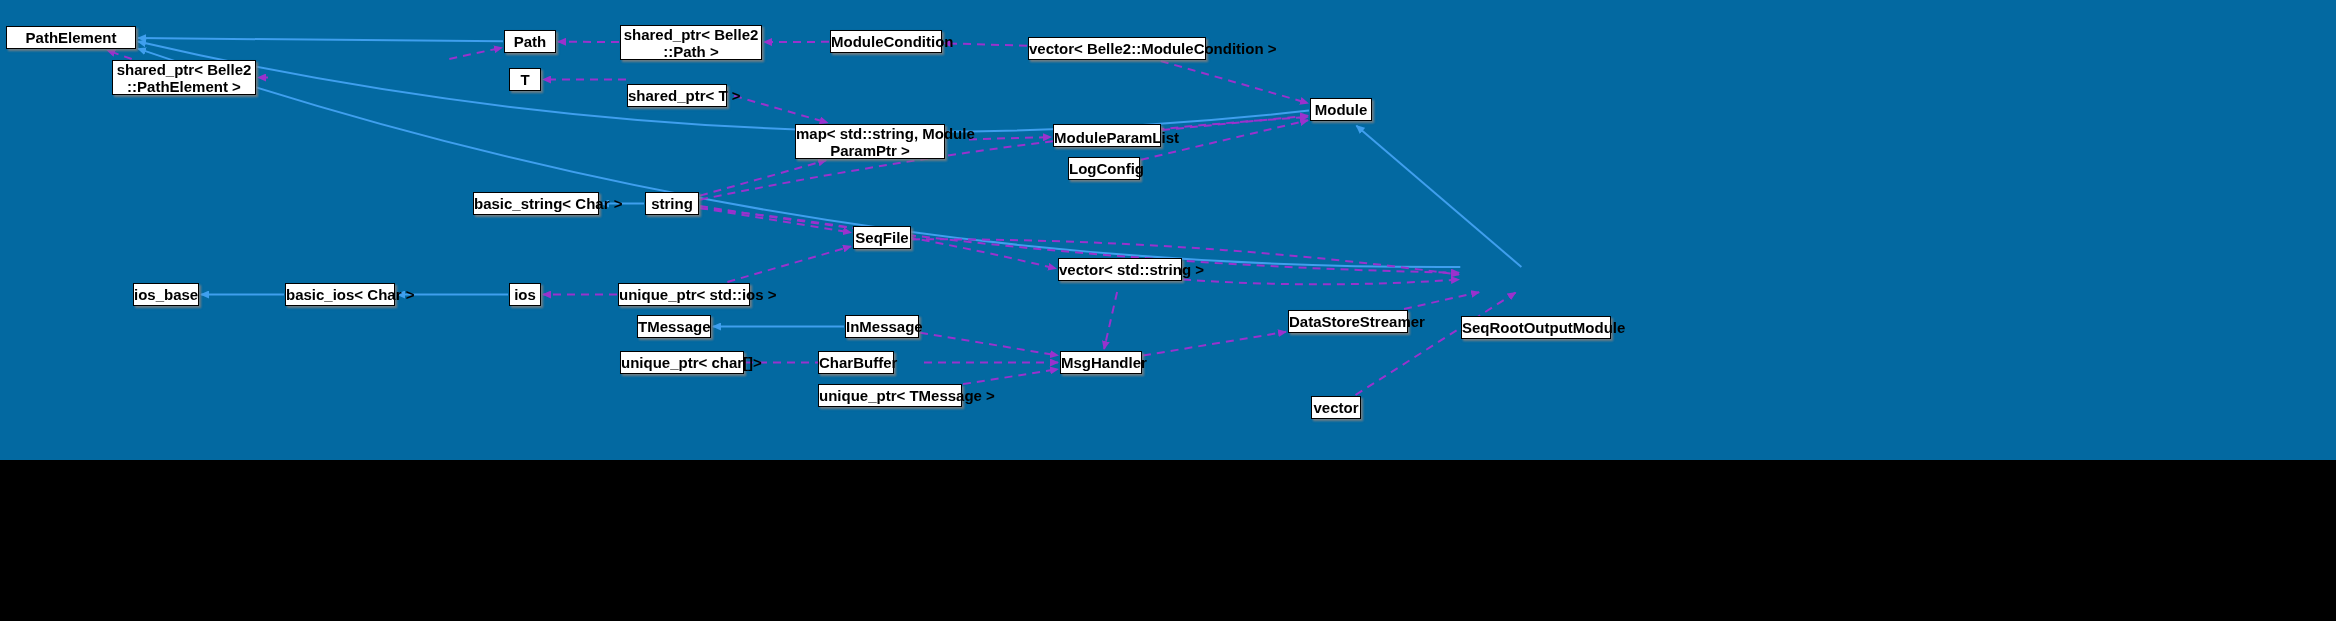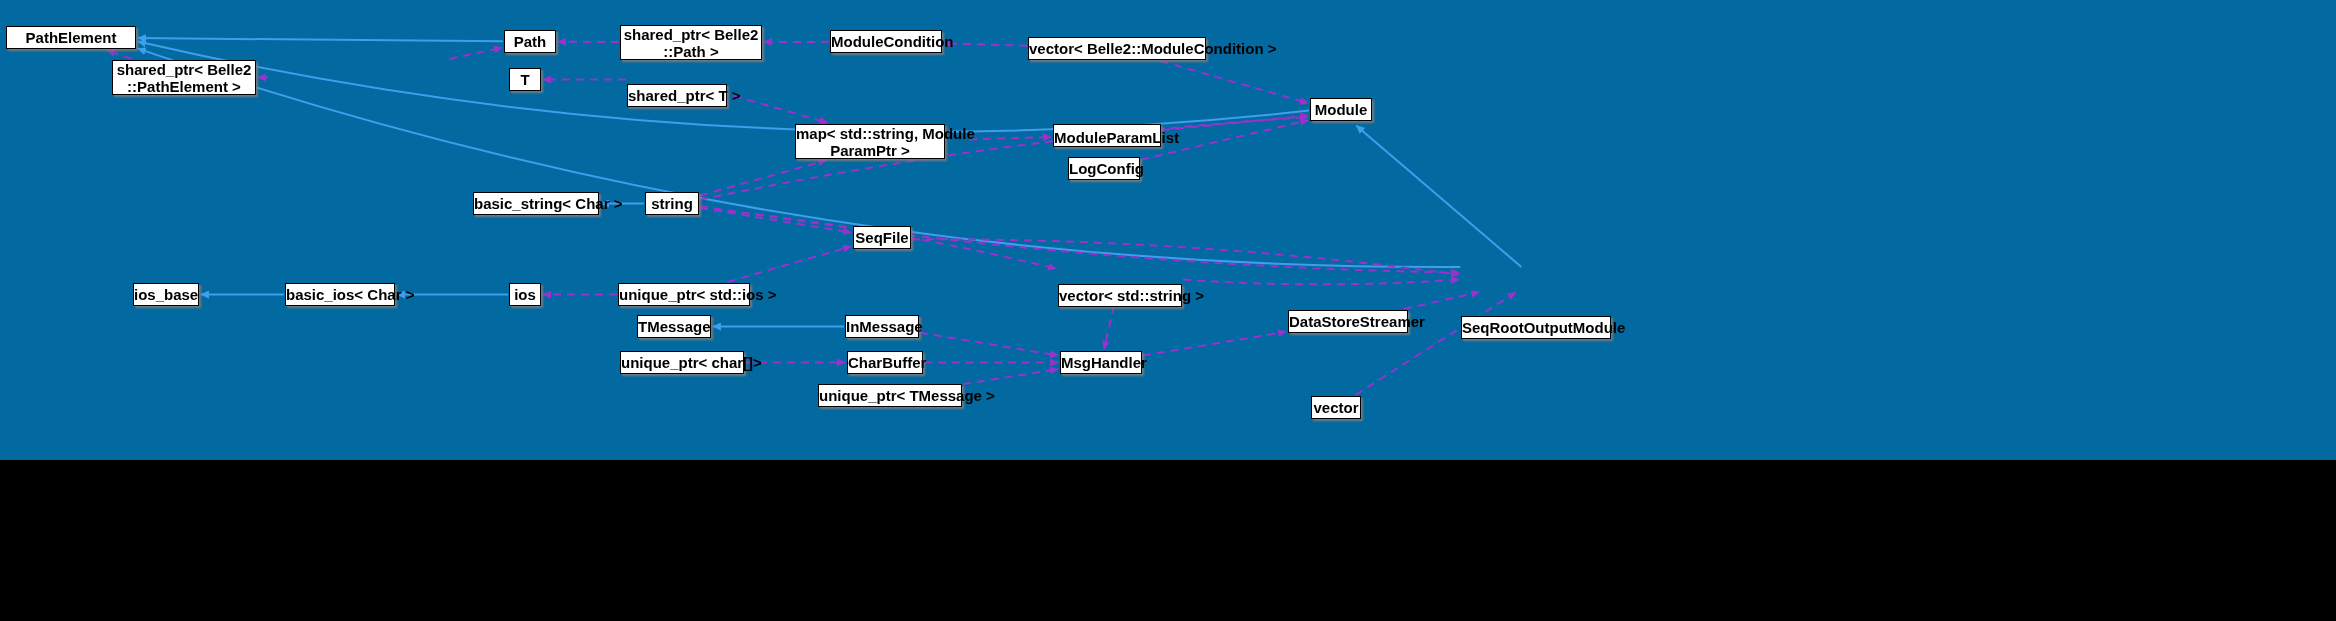--- a/index.html
+++ b/index.html
@@ -113,22 +113,22 @@
     <div class="node" style="left: 1053px; top: 124px; width: 108px; height: 23px; align-items: flex-end;"><span>ModuleParamList</span></div>
     <div class="node" style="left: 1068px; top: 157px; width: 72px; height: 23px;"><span>LogConfig</span></div>
     <div class="node" style="left: 473px; top: 192px; width: 126px; height: 23px;"><span>basic_string&lt; Char &gt;</span></div>
     <div class="node" style="left: 645px; top: 192px; width: 54px; height: 23px;"><span>string</span></div>
     <div class="node" style="left: 853px; top: 226px; width: 58px; height: 23px;"><span>SeqFile</span></div>
     <div class="node" style="left: 1461px; top: 268px; width: 150px; height: 23px; margin-top: 48px;"><span>SeqRootOutputModule</span></div>
     <div class="node" style="left: 133px; top: 283px; width: 66px; height: 23px;"><span>ios_base</span></div>
     <div class="node" style="left: 285px; top: 283px; width: 110px; height: 23px;"><span>basic_ios&lt; Char &gt;</span></div>
     <div class="node" style="left: 509px; top: 283px; width: 32px; height: 23px; align-items: center;"><span>ios</span></div>
     <div class="node" style="left: 618px; top: 283px; width: 132px; height: 23px;"><span>unique_ptr&lt; std::ios &gt;</span></div>
-    <div class="node" style="left: 1058px; top: 284px; width: 124px; height: 23px;"><span>vector&lt; std::string &gt;</span></div>
+    <div class="node" style="left: 1058px; top: 258px; width: 124px; height: 23px;"><span>vector&lt; std::string &gt;</span></div>
     <div class="node" style="left: 1288px; top: 310px; width: 120px; height: 23px;"><span>DataStoreStreamer</span></div>
     <div class="node" style="left: 637px; top: 315px; width: 74px; height: 23px;"><span>TMessage</span></div>
     <div class="node" style="left: 845px; top: 315px; width: 74px; height: 23px;"><span>InMessage</span></div>
     <div class="node" style="left: 620px; top: 351px; width: 124px; height: 23px;"><span>unique_ptr&lt; char[]&gt;</span></div>
-    <div class="node" style="left: 847px; top: 351px; width: 76px; height: 23px;"><span>CharBuffer</span></div>
+    <div class="node" style="left: 818px; top: 351px; width: 76px; height: 23px;"><span>CharBuffer</span></div>
     <div class="node" style="left: 1060px; top: 351px; width: 82px; height: 23px;"><span>MsgHandler</span></div>
     <div class="node" style="left: 818px; top: 384px; width: 144px; height: 23px;"><span>unique_ptr&lt; TMessage &gt;</span></div>
     <div class="node" style="left: 1311px; top: 396px; width: 50px; height: 23px;"><span>vector</span></div>
   </div>
 
 </body></html>

